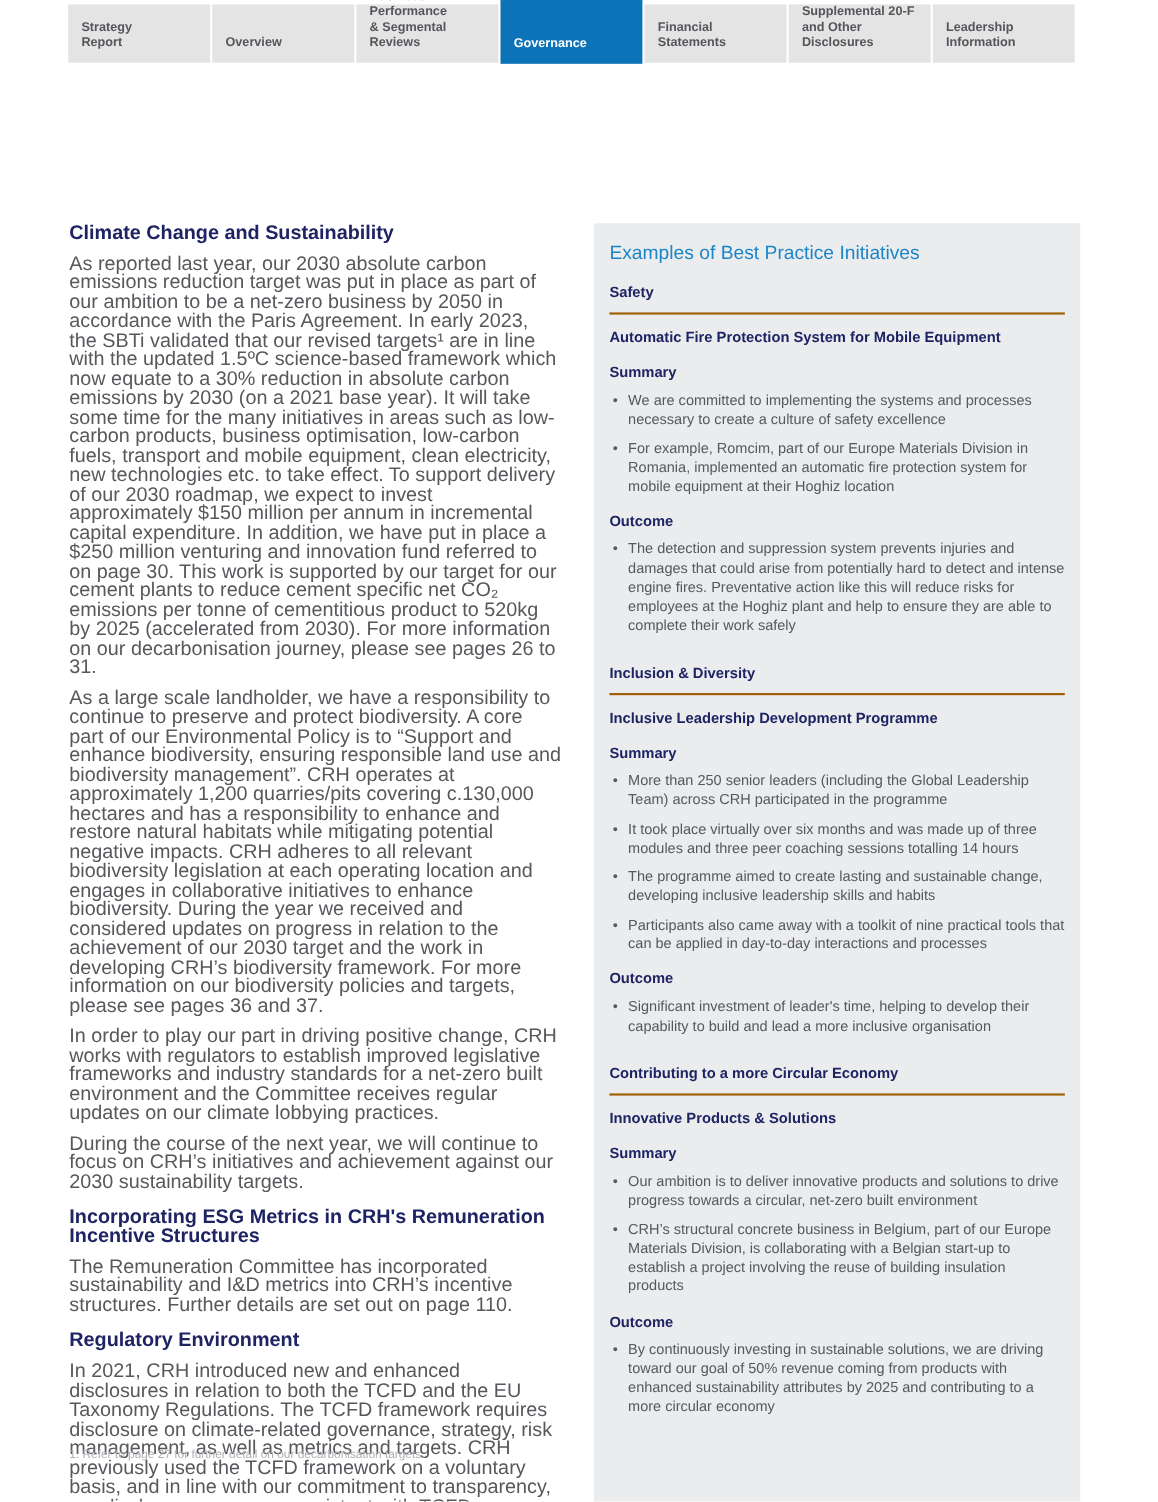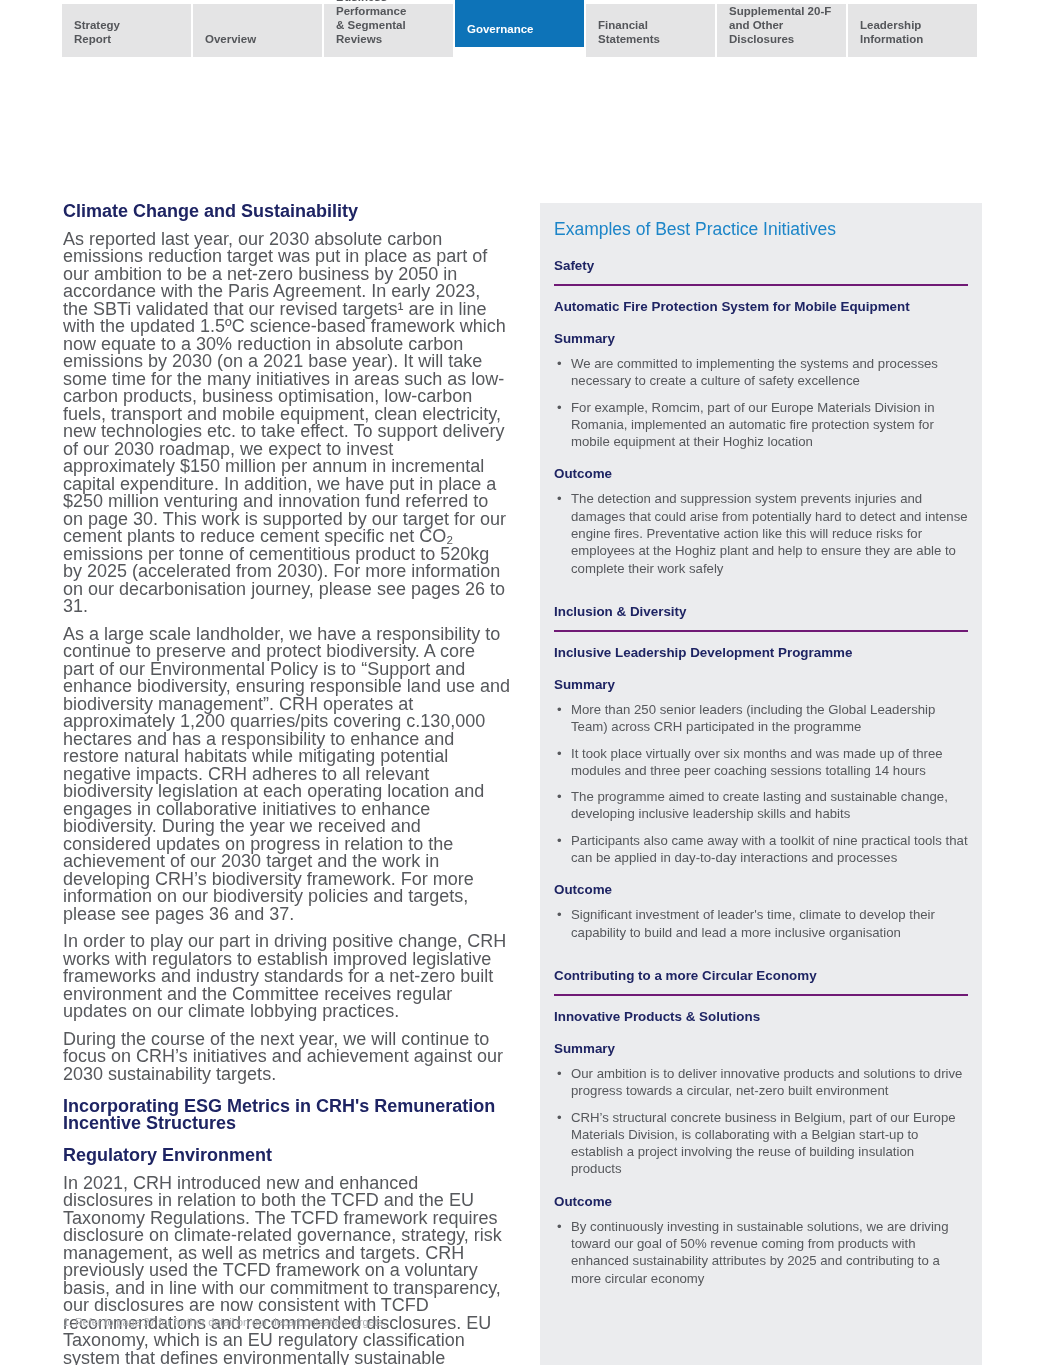--- a/index.html
+++ b/index.html
@@ -6,41 +6,41 @@
   html,body { width:1053px; height:1365px; background:#ffffff; font-family:"Liberation Sans", sans-serif; position:relative; overflow:hidden; }
 
   
   .tabs { position:absolute; top:0; left:62px; display:flex; gap:2px; }
   .tab {
     width:129px; height:53px; margin-top:4px; background:#e4e4e5;
     color:#54565a; font-size:11.5px; font-weight:bold; line-height:14px;
     display:flex; align-items:flex-end; padding:0 8px 11px 12px;
     white-space:pre-line; cursor:pointer;
   }
-  .tab.active { height:47px; margin-top:0; background:#0d73b8; color:#ffffff; }
+  .tab.active { height:58px; margin-top:0; background:#0d73b8; color:#ffffff; }
 
   
   .main { position:absolute; top:203px; left:63px; width:919px; display:flex; }
   .left-col { width:447px; margin-right:30px; }
 
   .h-navy { color:#1e2463; font-size:18px; font-weight:bold; line-height:16.8px; margin-bottom:11px; }
   .h-navy.spaced { margin-top:15px; }
   p.body { color:#56585c; font-size:18px; line-height:17.5px; margin-bottom:10px; }
 
   .signature { margin-top:7px; color:#0f172a; font-size:12px; line-height:17.5px; }
 
   .footnote { position:absolute; top:1316px; left:63px; color:#aeb0b3; font-size:10.8px;text-align:center; }
 
   
   .panel { width:442px; background:#ebecee; padding:13px 14px 24px 14px; min-height:1094px; }
   .panel-title { color:#1c85c8; font-size:17.5px; font-weight:normal; line-height:21px; margin:3px 0 17px 0; }
 
   .panel-section { margin-top:0; }
   .panel-section + .panel-section { margin-top:26px; }
-  .sec-heading { color:#1e2463; font-size:13.4px; font-weight:bold; line-height:17px; padding-bottom:10px; border-bottom:2px solid #701a75; }
+  .sec-heading { color:#1e2463; font-size:13.4px; font-weight:bold; line-height:17px; padding-bottom:10px; border-bottom:2px solid #a16207; }
   .sec-subtitle { color:#1e2463; font-size:13.4px; font-weight:bold; line-height:17px; margin-top:12px; }
   .sec-label { color:#1e2463; font-size:13.4px; font-weight:bold; line-height:17px; margin:15px 0 8px 0; }
 
   ul.bullets { list-style:none; color:#56585c; font-size:13.2px; line-height:17.3px; }
   ul.bullets li { position:relative; padding-left:17px; margin-bottom:9px; }
   ul.bullets li:last-child { margin-bottom:0; }
   ul.bullets li::before { content:"\2022"; position:absolute; left:3px; }
 </style>
 </head>
 <body>
@@ -63,20 +63,21 @@
 <main class="main">
 
   <section class="left-col">
     <h3 class="h-navy">Climate Change and Sustainability</h3>
     <p class="body">As reported last year, our 2030 absolute carbon emissions reduction target was put in place as part of our ambition to be a net-zero business by 2050 in accordance with the Paris Agreement. In early 2023, the SBTi validated that our revised targets¹ are in line with the updated 1.5ºC science-based framework which now equate to a 30% reduction in absolute carbon emissions by 2030 (on a 2021 base year). It will take some time for the many initiatives in areas such as low-carbon products, business optimisation, low-carbon fuels, transport and mobile equipment, clean electricity, new technologies etc. to take effect. To support delivery of our 2030 roadmap, we expect to invest approximately $150 million per annum in incremental capital expenditure. In addition, we have put in place a $250 million venturing and innovation fund referred to on page 30. This work is supported by our target for our cement plants to reduce cement specific net CO₂ emissions per tonne of cementitious product to 520kg by 2025 (accelerated from 2030). For more information on our decarbonisation journey, please see pages 26 to 31.</p>
     <p class="body">As a large scale landholder, we have a responsibility to continue to preserve and protect biodiversity. A core part of our Environmental Policy is to “Support and enhance biodiversity, ensuring responsible land use and biodiversity management”. CRH operates at approximately 1,200 quarries/pits covering c.130,000 hectares and has a responsibility to enhance and restore natural habitats while mitigating potential negative impacts. CRH adheres to all relevant biodiversity legislation at each operating location and engages in collaborative initiatives to enhance biodiversity. During the year we received and considered updates on progress in relation to the achievement of our 2030 target and the work in developing CRH’s biodiversity framework. For more information on our biodiversity policies and targets, please see pages 36 and 37.</p>
     <p class="body">In order to play our part in driving positive change, CRH works with regulators to establish improved legislative frameworks and industry standards for a net-zero built environment and the Committee receives regular updates on our climate lobbying practices.</p>
     <p class="body">During the course of the next year, we will continue to focus on CRH’s initiatives and achievement against our 2030 sustainability targets.</p>
 
     <h3 class="h-navy spaced">Incorporating ESG Metrics in CRH's Remuneration Incentive Structures</h3>
+    <p class="body">The Remuneration Committee has incorporated sustainability and I&amp;D metrics into CRH’s incentive structures. Further details are set out on page 110.</p>
 
     <h3 class="h-navy spaced">Regulatory Environment</h3>
     <p class="body">In 2021, CRH introduced new and enhanced disclosures in relation to both the TCFD and the EU Taxonomy Regulations. The TCFD framework requires disclosure on climate-related governance, strategy, risk management, as well as metrics and targets. CRH previously used the TCFD framework on a voluntary basis, and in line with our commitment to transparency, our disclosures are now consistent with TCFD recommendations and recommended disclosures. EU Taxonomy, which is an EU regulatory classification system that defines environmentally sustainable activities by providing “technical screening criteria” thresholds for activities to be reported as 'sustainable', requires CRH to disclose the percentage of activities that are taxonomy-eligible. TCFD related disclosures in respect of 2022 have been further enhanced and are set out on pages 56 to 59.</p>
 
     <div class="signature">
       <div>Mary K. Rhinehart</div>
       <div>Chairman of the Safety, Environment &amp; Social Responsibility Committee</div>
       <div>1 March 2023</div>
     </div>
   </section>
@@ -103,21 +104,21 @@
       <div class="sec-subtitle">Inclusive Leadership Development Programme</div>
       <div class="sec-label">Summary</div>
       <ul class="bullets">
         <li>More than 250 senior leaders (including the Global Leadership Team) across CRH participated in the programme</li>
         <li>It took place virtually over six months and was made up of three modules and three peer coaching sessions totalling 14 hours</li>
         <li>The programme aimed to create lasting and sustainable change, developing inclusive leadership skills and habits</li>
         <li>Participants also came away with a toolkit of nine practical tools that can be applied in day-to-day interactions and processes</li>
       </ul>
       <div class="sec-label">Outcome</div>
       <ul class="bullets">
-        <li>Significant investment of leader's time, climate to develop their capability to build and lead a more inclusive organisation</li>
+        <li>Significant investment of leader's time, helping to develop their capability to build and lead a more inclusive organisation</li>
       </ul>
     </section>
 
     <section class="panel-section">
       <h4 class="sec-heading">Contributing to a more Circular Economy</h4>
       <div class="sec-subtitle">Innovative Products &amp; Solutions</div>
       <div class="sec-label">Summary</div>
       <ul class="bullets">
         <li>Our ambition is to deliver innovative products and solutions to drive progress towards a circular, net-zero built environment</li>
         <li>CRH’s structural concrete business in Belgium, part of our Europe Materials Division, is collaborating with a Belgian start-up to establish a project involving the reuse of building insulation products</li>

